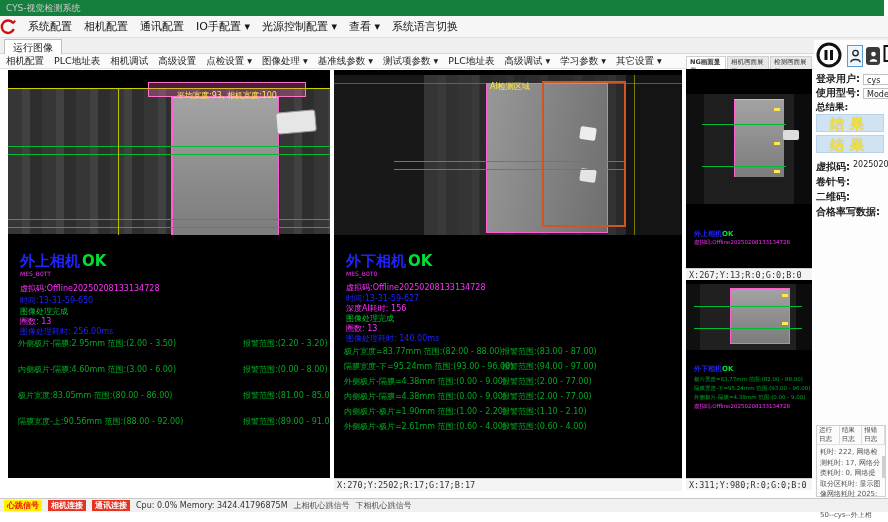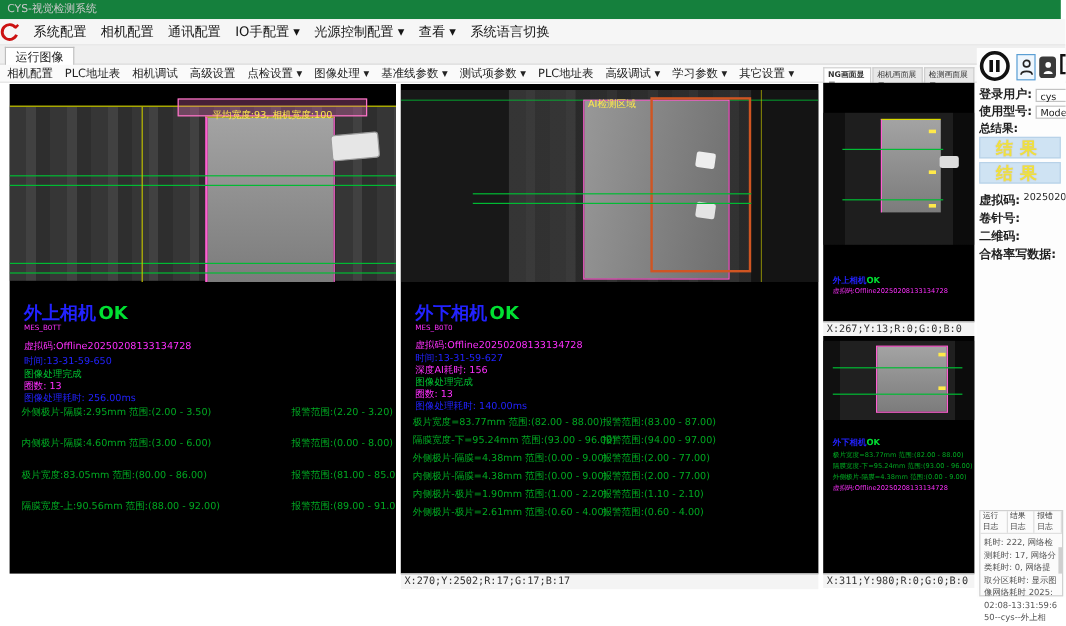--- a/index.html
+++ b/index.html
@@ -259,14 +259,22 @@
       <div style="display:flex;border-bottom:1px solid #e0e0e0">
         <span class="logtab">运行日志</span>
         <span class="logtab">结果日志</span>
         <span class="logtab">报错日志</span>
       </div>
       <div class="logtxt">耗时: 222, 网络检测耗时: 17, 网络分类耗时: 0, 网络提取分区耗时: 显示图像网络耗时 2025:02:08-13:31:59:650--cys--外上相机--图像处理耗时: 258.00ms</div>
       <div class="abs" style="right:0;top:30px;width:3px;height:22px;background:#cfcfcf"></div>
     </div>
   </div>
 
+  <div class="abs statusbar">
+    <span class="badge warn">心跳信号</span>
+    <span class="badge err">相机连接</span>
+    <span class="badge err">通讯连接</span>
+    <span class="stxt">Cpu: 0.0% Memory: 3424.41796875M</span>
+    <span class="stxt" style="color:#555">上相机心跳信号</span>
+    <span class="stxt" style="color:#555">下相机心跳信号</span>
+  </div>
 
 </div>
 
 </body></html>

